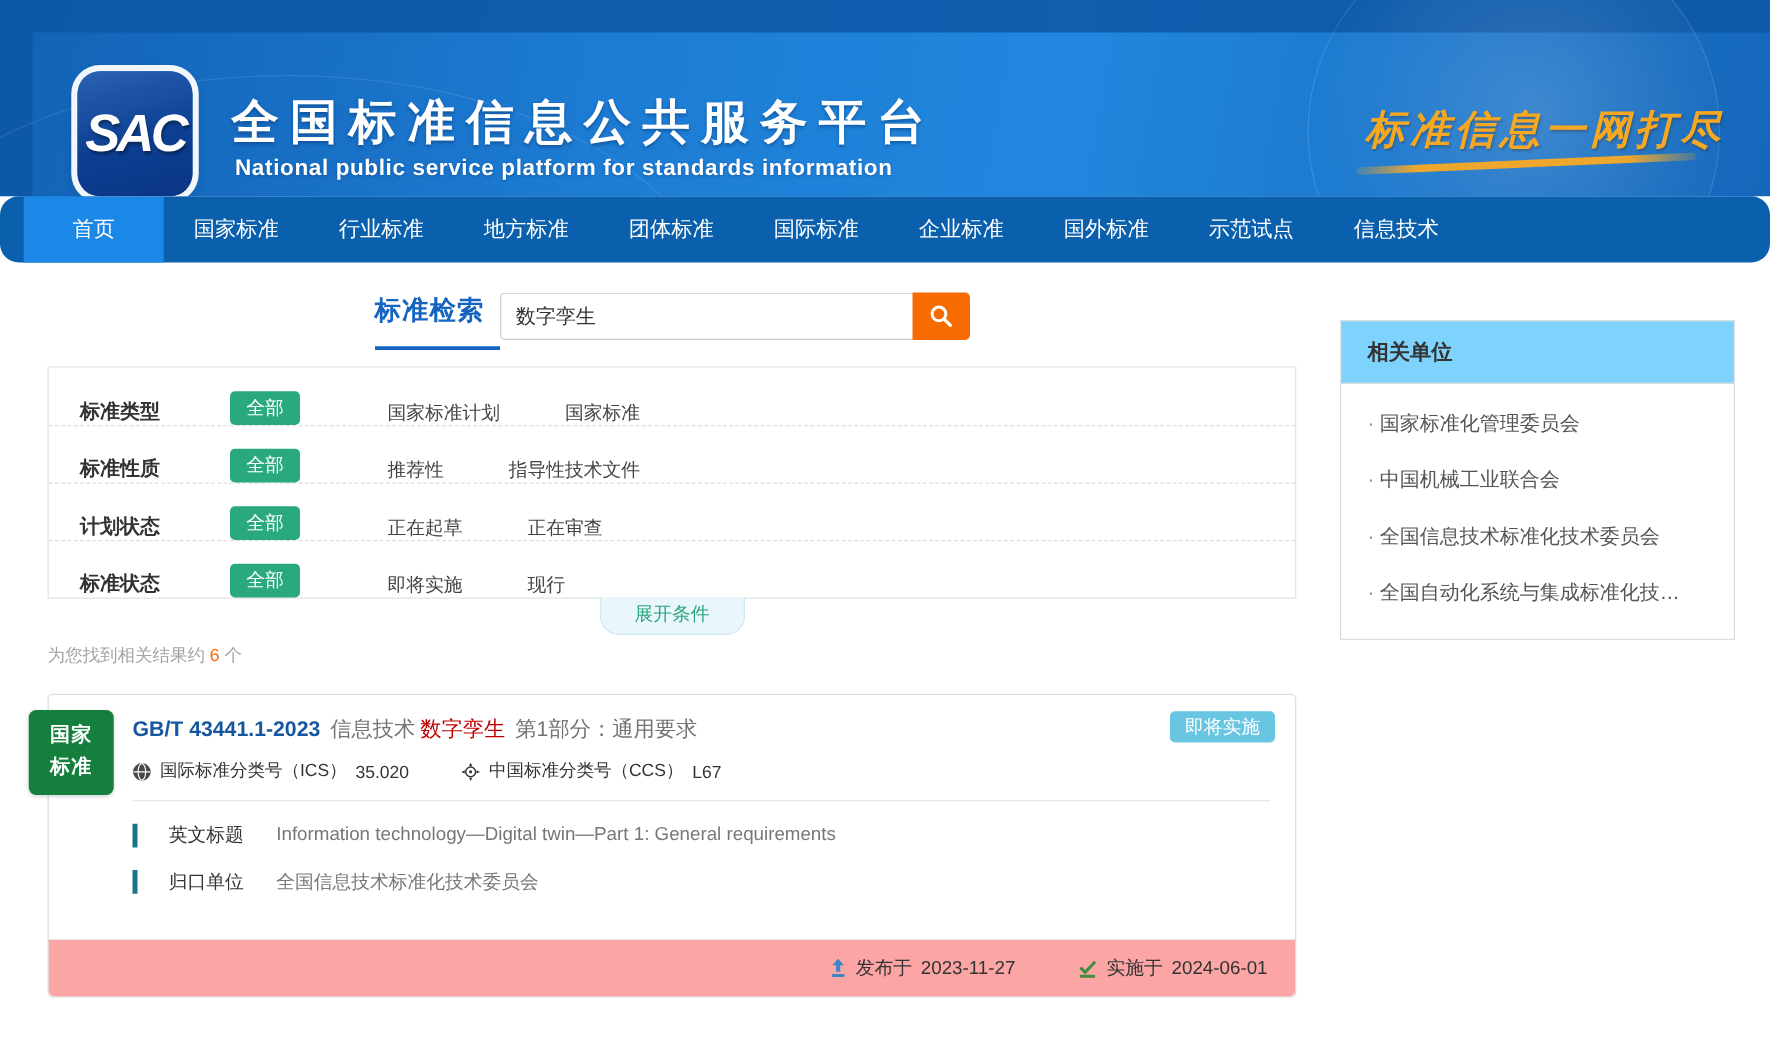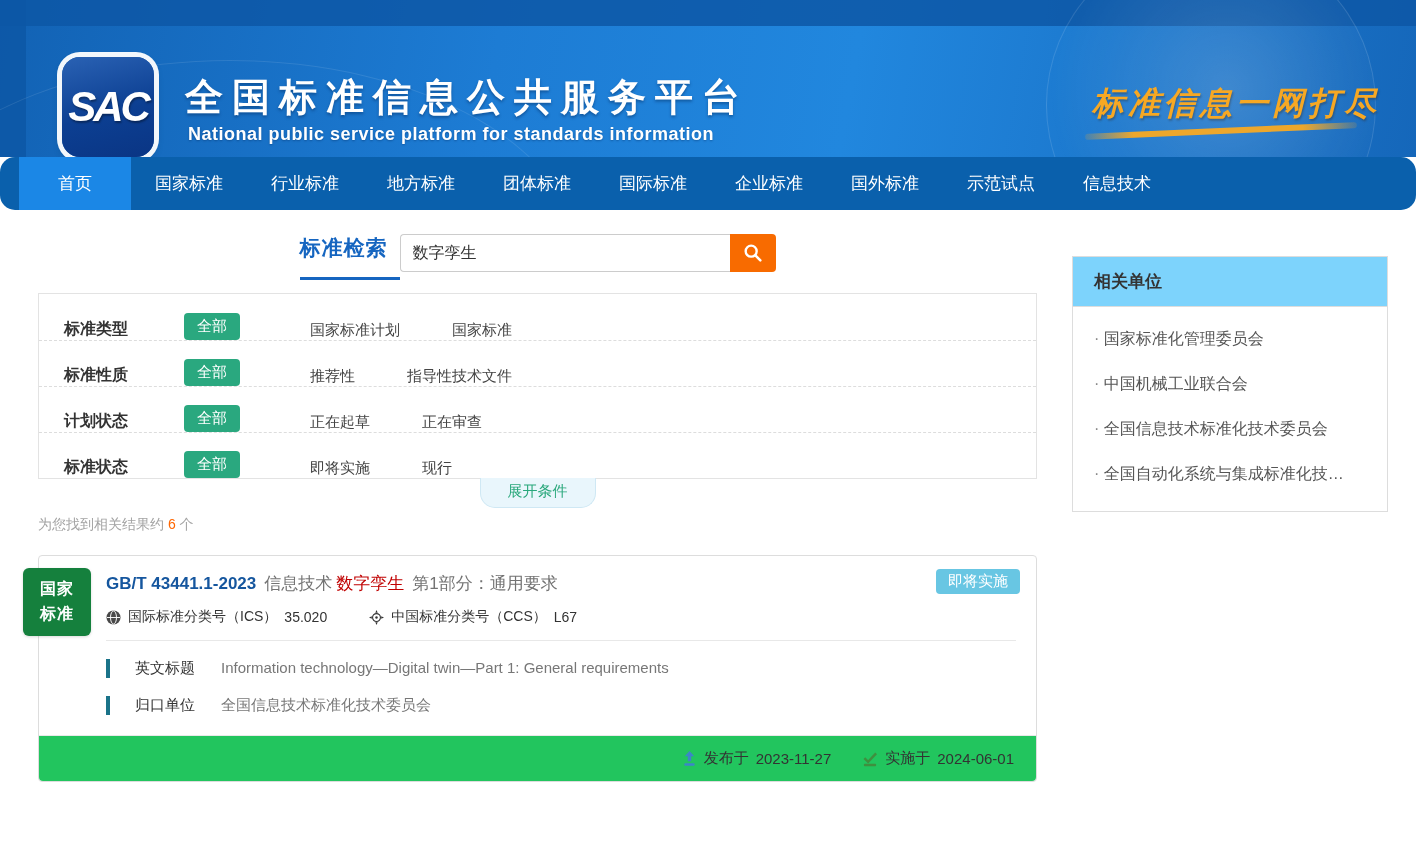--- a/index.html
+++ b/index.html
@@ -88,22 +88,22 @@
   .status-badge { position:absolute; right:16px; top:13px; background:#68c6e3; color:#fff; font-size:15px;
     padding:3px 12px; border-radius:4px; }
   .card-meta { display:flex; align-items:center; margin-top:13px; font-size:14px; color:#333; }
   .card-meta .meta-item { display:flex; align-items:center; gap:7px; }
   .card-meta .meta-item + .meta-item { margin-left:42px; }
   .card-divider { border-top:1px solid #e8e8e8; margin:14px 0 0 0; }
   .detail-row { display:flex; align-items:flex-start; margin-top:18px;gap:12px; }
   .teal-bar { width:4px; height:19px; background:#1a7389; margin-right:13px; }
   .detail-label { font-size:15px; color:#333; margin-right:14px; white-space:nowrap; }
   .detail-value { font-size:15px; color:#777; }
-  .card-footer { margin-top:20px; background:#22c55e; border-top:1px solid #e9e9e9; border-radius:0 0 4px 4px;
-    height:46px; display:flex; align-items:center; justify-content:flex-end; gap:31px; padding-right:22px; }
+  .card-footer { margin-top:36px; background:#fca5a5; border-top:1px solid #e9e9e9; border-radius:0 0 4px 4px;
+    height:46px; display:flex; align-items:center; justify-content:flex-end; gap:50px; padding-right:22px; }
   .date-item { display:flex; align-items:center; gap:7px; font-size:15px; color:#333; }
 
   
   .sidebar-header { background:#7dd3fc; border-bottom:1px solid #ddd; padding:13px 21px; font-size:17px;
     font-weight:bold; color:#333; }
   .sidebar-list { padding:10px 21px 14px; }
   .sidebar-item { font-size:16px; color:#555; padding:12px 0; cursor:pointer; white-space:nowrap;
     overflow:hidden; text-overflow:ellipsis; }
   .sidebar-item::before { content:"· "; color:#888; }
 

